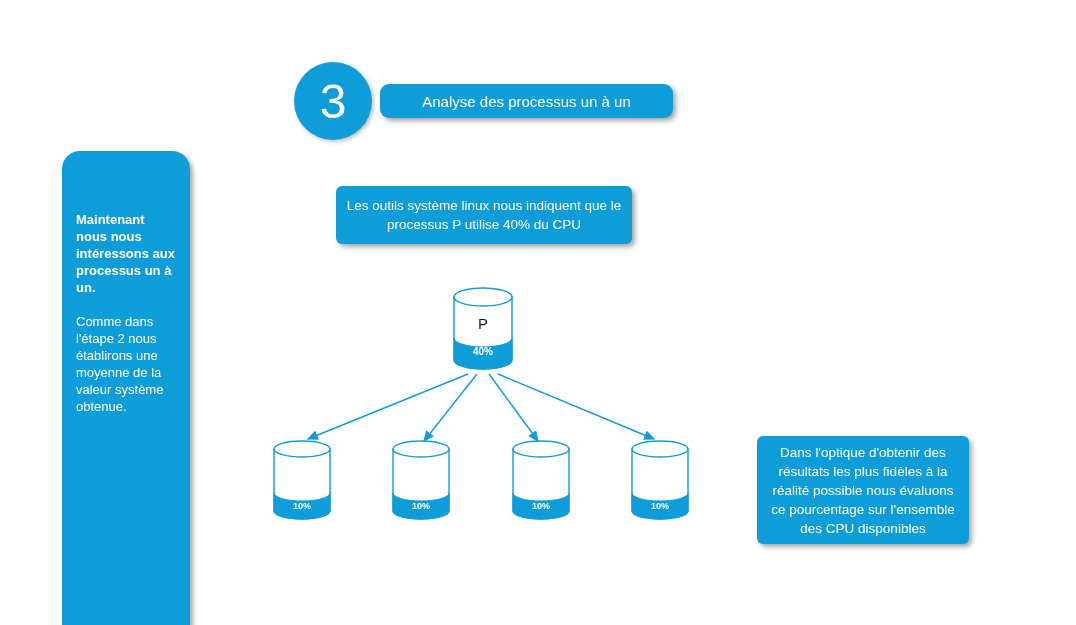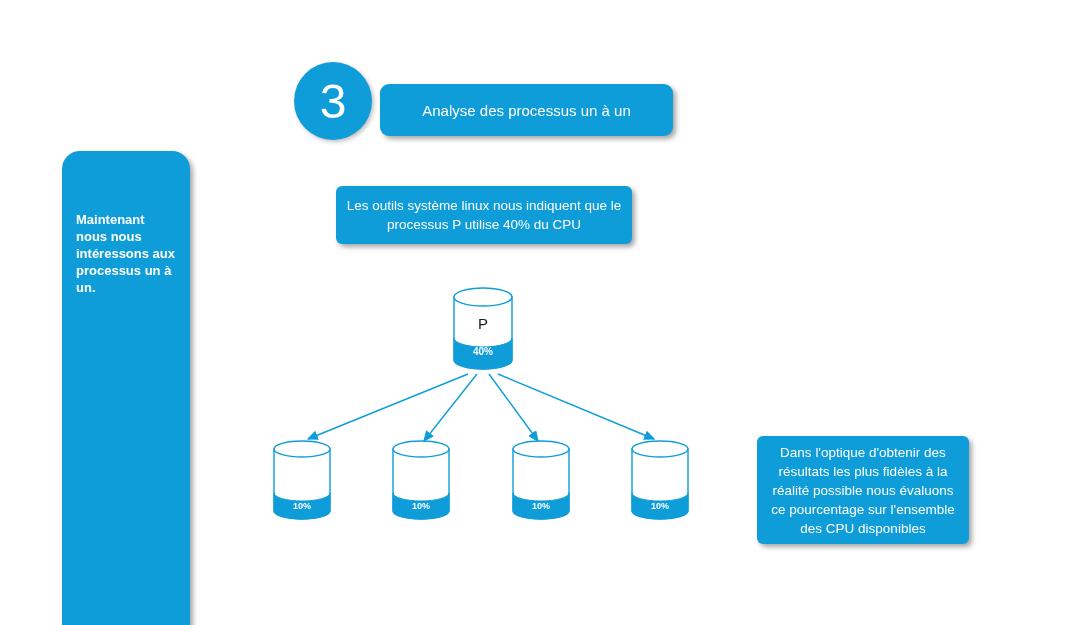--- a/index.html
+++ b/index.html
@@ -23,21 +23,21 @@
     left: 294px; top: 62px;
     width: 78px; height: 78px;
     border-radius: 50%;
     display: flex; align-items: center; justify-content: center;
     font-size: 48px; font-weight: 400;
     box-shadow: 2px 2px 4px rgba(0,0,0,0.25);
     z-index: 2;
   }
   .title-banner {
     left: 380px; top: 84px;
-    width: 293px; height: 52px;
+    width: 293px; height: 34px;
     border-radius: 9px;
     display: flex; align-items: center; justify-content: center;
     font-size: 15px;
     text-align: center;
   }
   .intro-panel {
     left: 62px; top: 151px;
     width: 128px; height: 530px;
     border-radius: 18px;
     padding: 60px 13px 20px 14px;
@@ -87,20 +87,21 @@
   <div class="bluebox step-circle">
     <span>3</span>
   </div>
 
   <div class="bluebox title-banner">
     <span>Analyse des processus un à un</span>
   </div>
 
   <div class="bluebox intro-panel">
     <p class="bold">Maintenant nous nous intéressons aux processus un à un.</p>
+    <p>Comme dans l'étape 2 nous établirons une moyenne de la valeur système obtenue.</p>
   </div>
 
   <div class="bluebox note top-note">
     <span>Les outils système linux nous indiquent que le processus P utilise 40% du CPU</span>
   </div>
 
   <div class="bluebox note right-note">
     <span>Dans l'optique d'obtenir des résultats les plus fidèles à la réalité possible nous évaluons ce pourcentage sur l'ensemble des CPU disponibles</span>
   </div>
 

